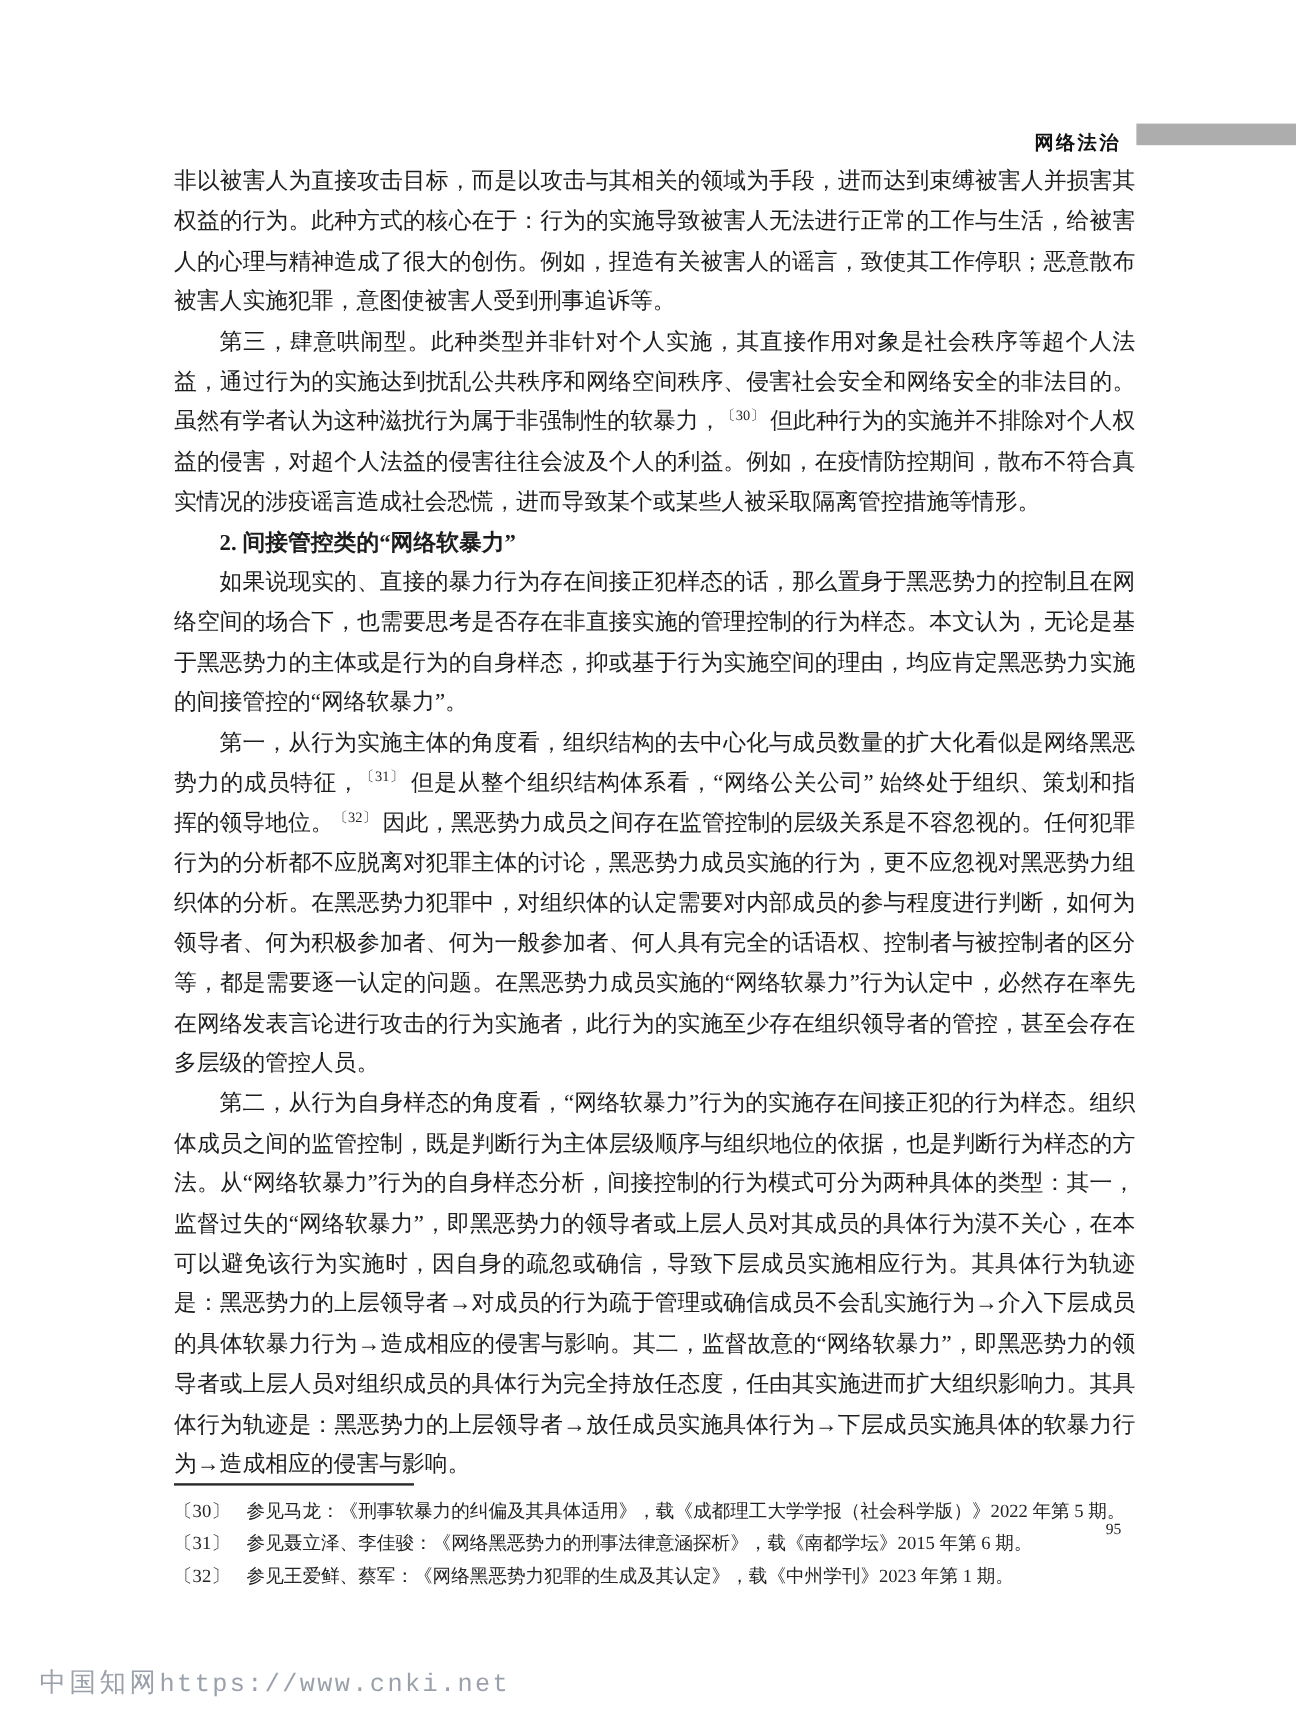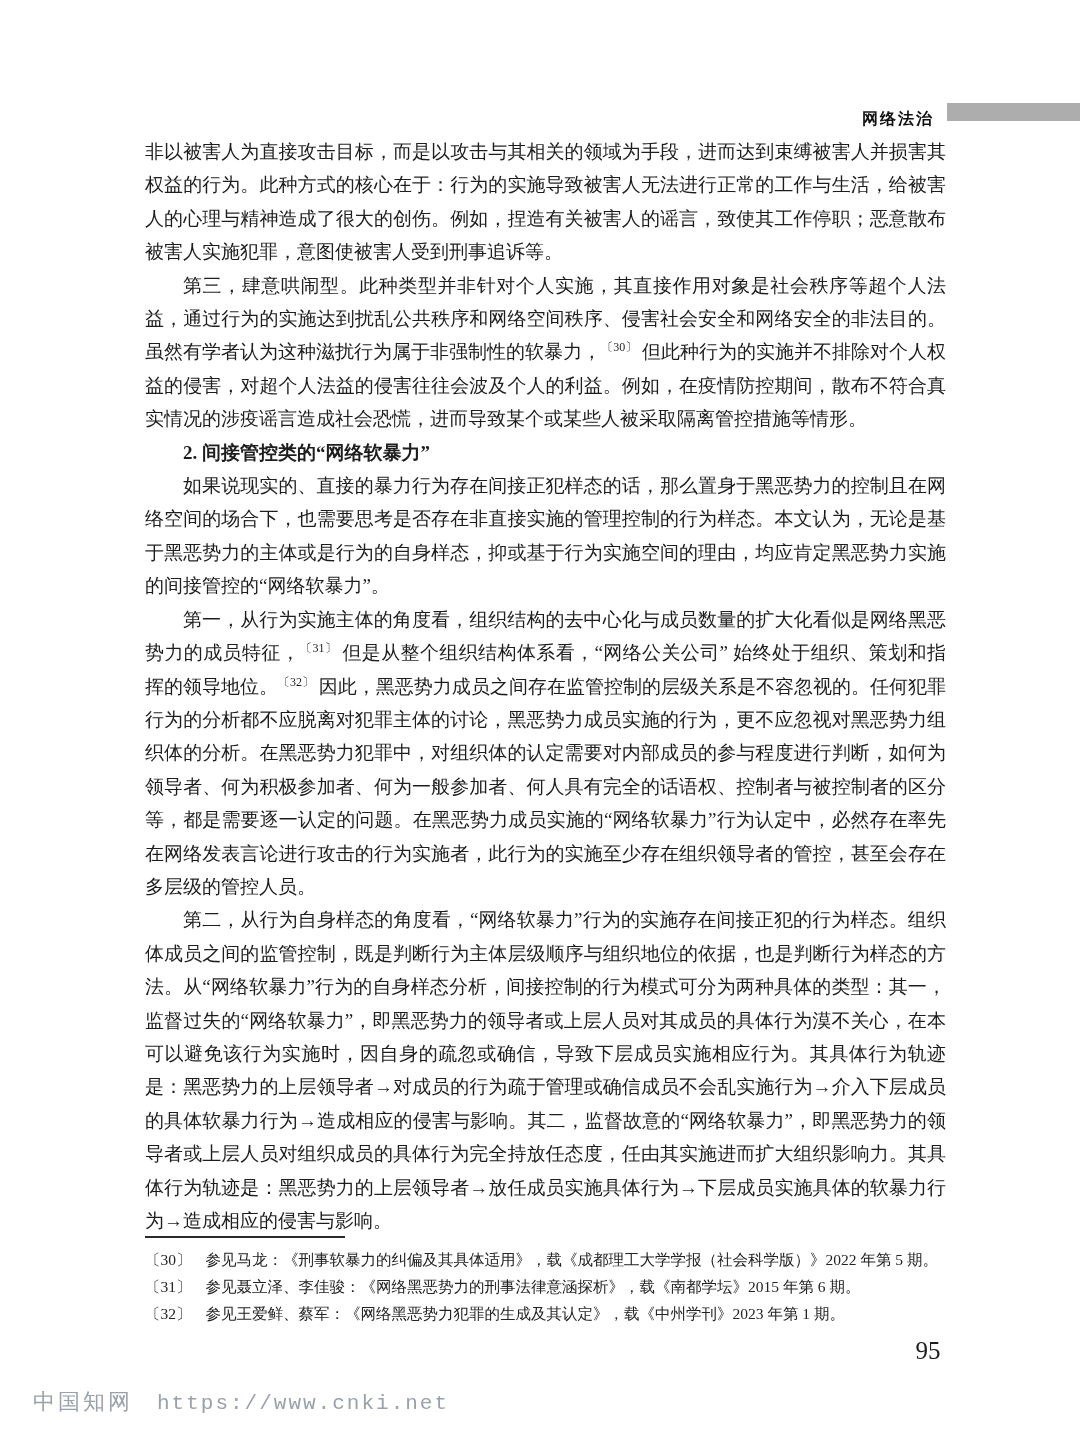--- a/index.html
+++ b/index.html
@@ -48,29 +48,29 @@
     position: absolute; left: 145px; top: 1247px; width: 812px;
     font-size: 15.5px; line-height: 26.8px; color: #232323;
     text-align: justify;
   }
   .footnote { display: flex; }
   .footnote .fn-marker { flex: 0 0 auto; margin-right: 14px; white-space: nowrap; }
   .footnote .fn-text { flex: 1 1 auto; }
 
   
   .page-number {
-    position: absolute; left: 908px; top: 1337px; width: 40px;
-    font-size: 25px; color: #1c1c1c; text-align: center;
+    position: absolute; left: 908px; top: 1266px; width: 40px;
+    font-size: 13px; color: #1c1c1c; text-align: center;
     font-family: "Liberation Serif", serif;
   }
 
   
   .watermark {
     position: absolute; left: 33px; top: 1387px;
-    display: flex; align-items: baseline; gap: 24px;
+    display: flex; align-items: baseline; 
     color: #9ba1aa;
   }
   .wm-site {
     font-size: 22px; letter-spacing: 3px;
     font-family: "Liberation Serif", "DejaVu Serif", serif;
   }
   .wm-url {
     font-size: 21px; letter-spacing: 2px;
     font-family: "Liberation Mono", "DejaVu Sans Mono", monospace;
   }

